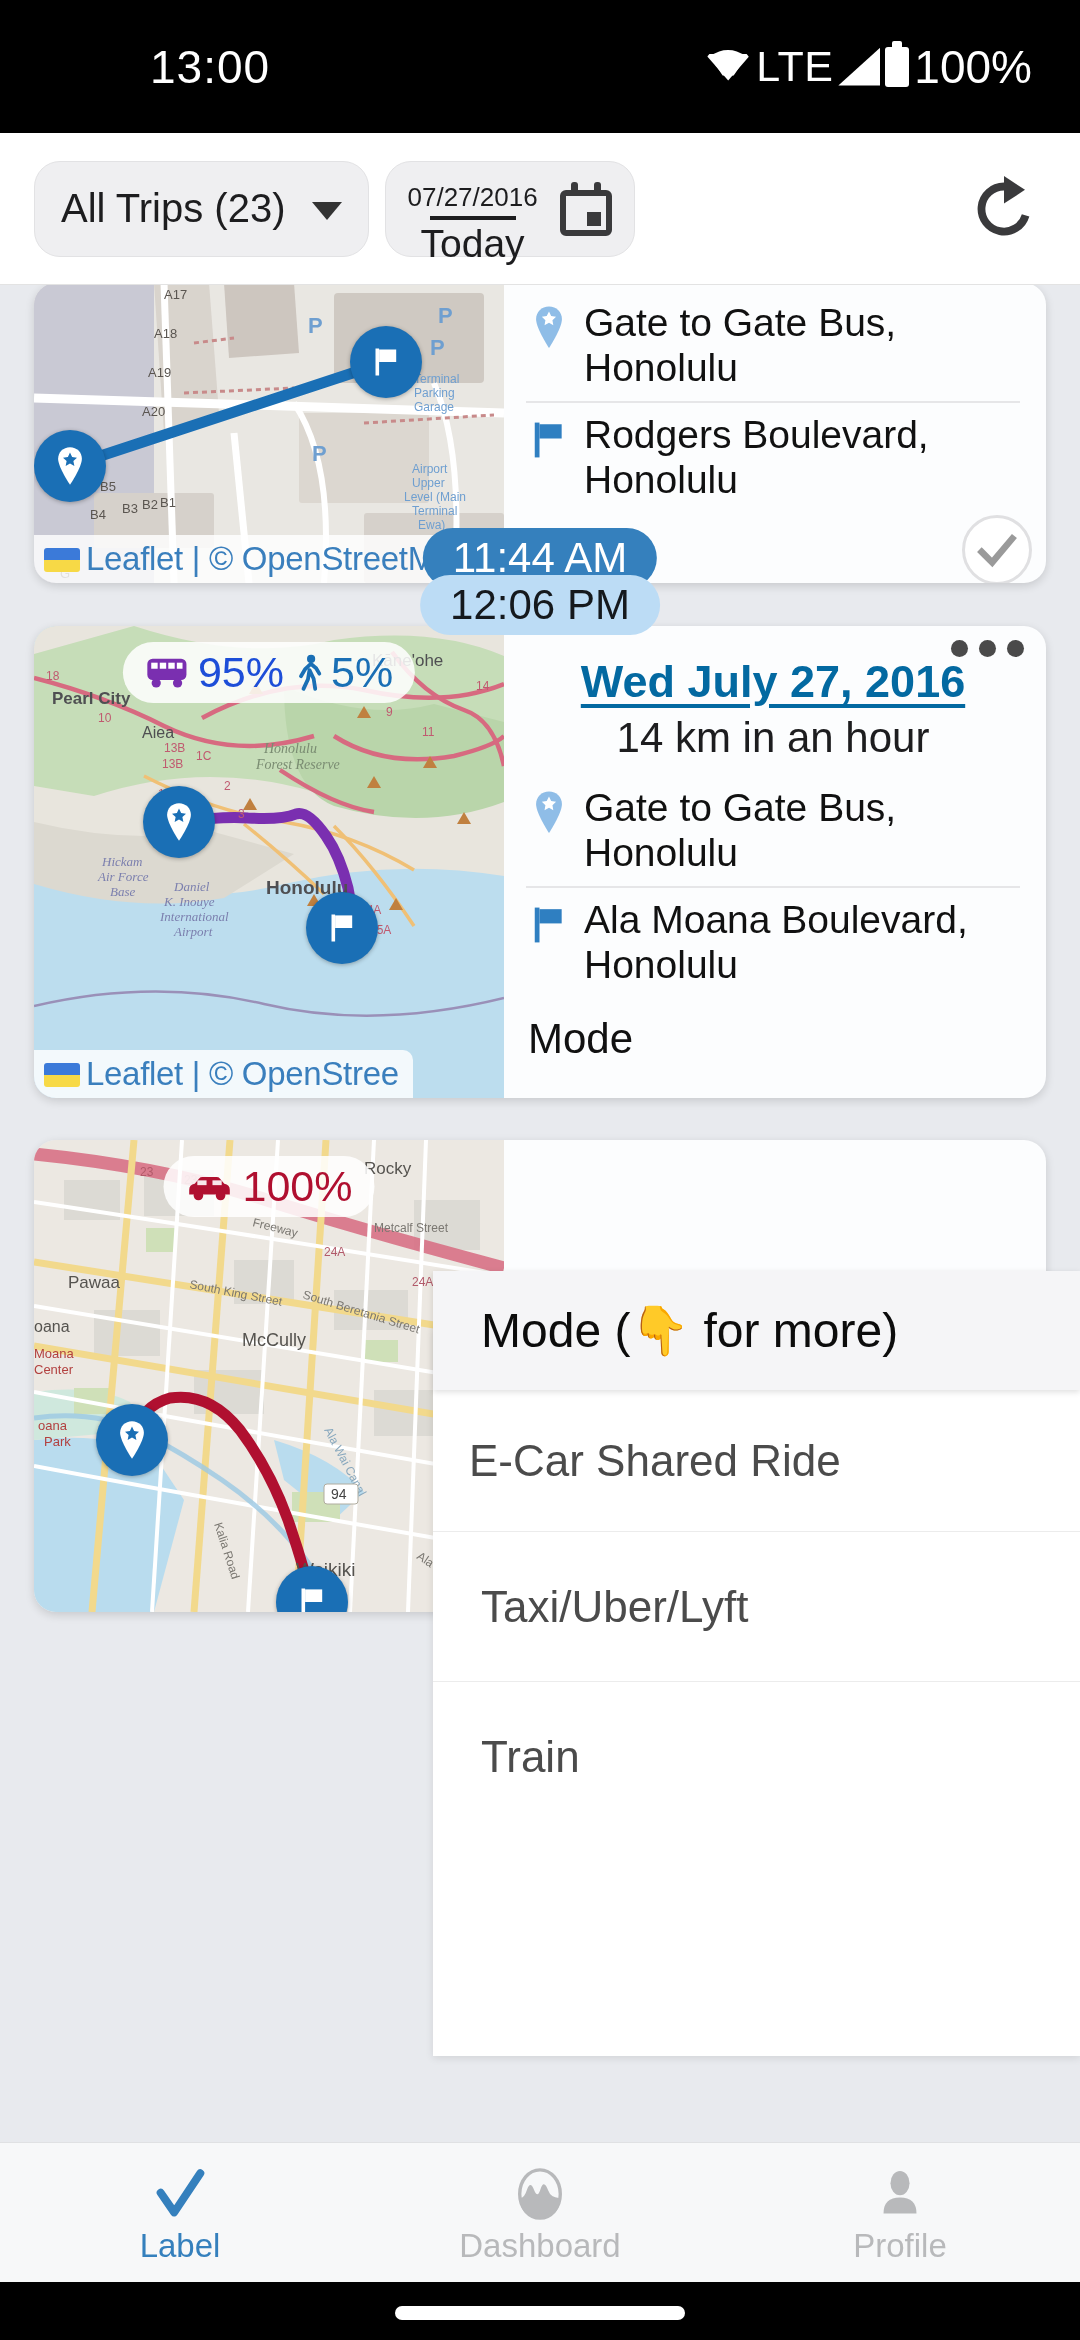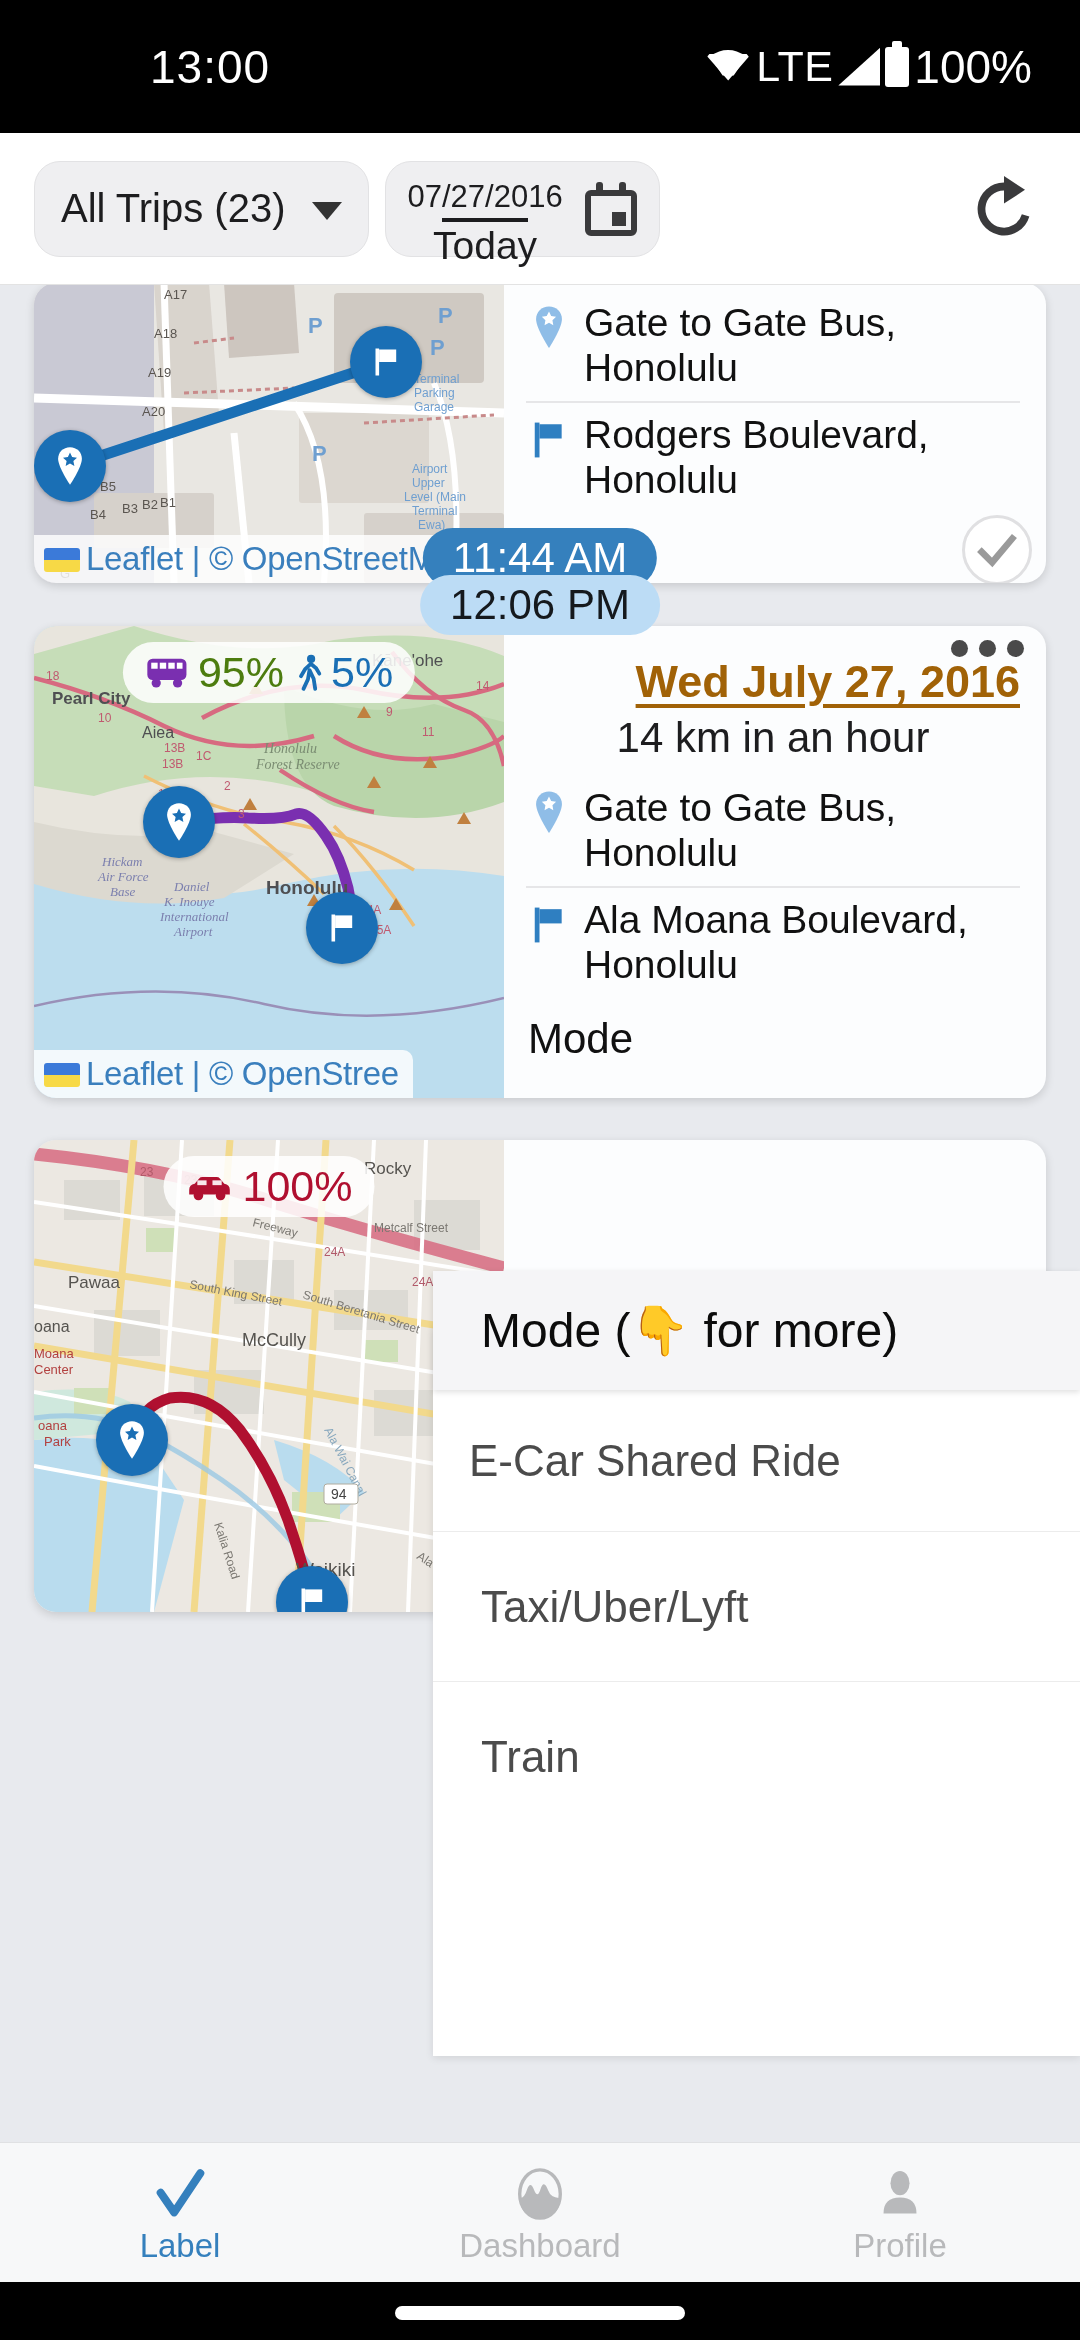--- a/index.html
+++ b/index.html
@@ -50,21 +50,21 @@
     display:flex; align-items:center; justify-content:center;
     padding:0 26px; height:96px; color:#1d1d1f;
   }
   #trips-filter-chip { gap:26px; font-size:40px;justify-content:flex-end; }
   .chev {
     width:0;height:0;border-left:15px solid transparent;border-right:15px solid transparent;
     border-top:18px solid #333; margin-top:4px;
   }
   #date-chip { gap:22px; padding:0 22px; }
   .date-stack { display:flex; flex-direction:column; align-items:center; line-height:1.0; }
-  .date-top { font-size:31px; padding-bottom:4px;margin-top:29px; }
+  .date-top { font-size:26px; padding-bottom:4px;margin-top:29px; }
   .date-rule { width:86px; height:4px; background:#1d1d1f; margin:2px 0 4px; }
   .date-bot { font-size:39px; }
   .cal-icon { width:52px; height:54px; position:relative; }
   .cal-icon .body { position:absolute; inset:8px 0 0 0; border:6px solid #3a3a3c; border-radius:6px; }
   .cal-icon .tab-l, .cal-icon .tab-r { position:absolute; top:0; width:7px; height:14px; background:#3a3a3c; border-radius:3px;}
   .cal-icon .tab-l { left:11px; } .cal-icon .tab-r { right:11px; }
   .cal-icon .dot { position:absolute; right:11px; bottom:10px; width:14px; height:14px; background:#3a3a3c;}
   #refresh-button { margin-left:auto; width:84px; height:84px; display:flex; align-items:center; justify-content:center; }
   #refresh-button svg { width:72px; height:72px; }
 
@@ -95,21 +95,21 @@
     font-size:43px; font-weight:400; white-space:nowrap;
   }
   .mode-pct-badge .seg { display:flex; align-items:center; gap:9px; }
   .pin-marker { position:absolute; width:72px; height:72px; border-radius:50%;
     background:#1a6fb5; display:flex; align-items:center; justify-content:center;
     transform:translate(-50%,-50%); box-shadow:0 1px 4px rgba(0,0,0,.3); }
 
   
   .card-menu { position:absolute; top:14px; right:22px; display:flex; gap:11px; }
   .card-menu i { width:17px; height:17px; border-radius:50%; background:#4a4a4a; display:block; }
-  .card-date { text-align:right; font-size:45px; font-weight:700; color:#a16207;
+  .card-date { text-align:center; font-size:45px; font-weight:700; color:#0369a1;
     text-decoration:underline; text-underline-offset:7px; margin-top:14px; }
   .card-sub { text-align:center; font-size:42px; color:#1d1d1f; margin-top:6px; }
   .loc-row { display:flex; align-items:flex-start; gap:16px; padding:10px 0 10px 4px; }
   .loc-row + .loc-row { border-top:2px solid #e6e6e8; }
   .loc-text { font-size:39px; line-height:1.15; color:#111; }
   .pin-glyph { flex:none; width:38px; height:46px; margin-top:4px; }
   .section-label { font-size:42px; color:#111; margin:18px 0 6px 2px; }
   .pill {
     background:#3580bd; color:#fff; border-radius:38px; height:76px;
     display:flex; align-items:center; justify-content:center;
@@ -374,21 +374,21 @@
         <span class="seg">
           <svg width="44" height="32" viewBox="0 0 24 18">
             <rect x="1" y="1" width="22" height="12" rx="3" fill="#7a2fb0"></rect>
             <rect x="3.2" y="3.2" width="3.6" height="3.4" fill="#fff"></rect>
             <rect x="8" y="3.2" width="3.6" height="3.4" fill="#fff"></rect>
             <rect x="12.8" y="3.2" width="3.6" height="3.4" fill="#fff"></rect>
             <rect x="17.6" y="3.2" width="3.2" height="3.4" fill="#fff"></rect>
             <circle cx="6" cy="14.6" r="2.6" fill="#7a2fb0"></circle>
               <circle cx="18" cy="14.6" r="2.6" fill="#7a2fb0"></circle>
           </svg>
-          <span style="color:#4d7c0f">95%</span>
+          <span style="color:#1d4ed8">95%</span>
         </span>
         <span class="seg">
           <svg width="26" height="38" viewBox="0 0 16 24">
             <circle cx="9.4" cy="3.1" r="2.6" fill="#1a6fb5"></circle>
             <path d="M9.2 6.2 L5.6 9.6 L3 14 M9.2 6.2 L12.6 9 L14.6 12.4 M8.4 10.2 L7.4 16 L4.6 22 M8.4 10.2 L11 15.6 L12 22" stroke="#1a6fb5" stroke-width="2.4" fill="none" stroke-linecap="round"></path>
           </svg>
           <span style="color:#1a6fb5">5%</span>
         </span>
       </div>
       <div class="pin-marker" style="left:145px; top:196px;">

